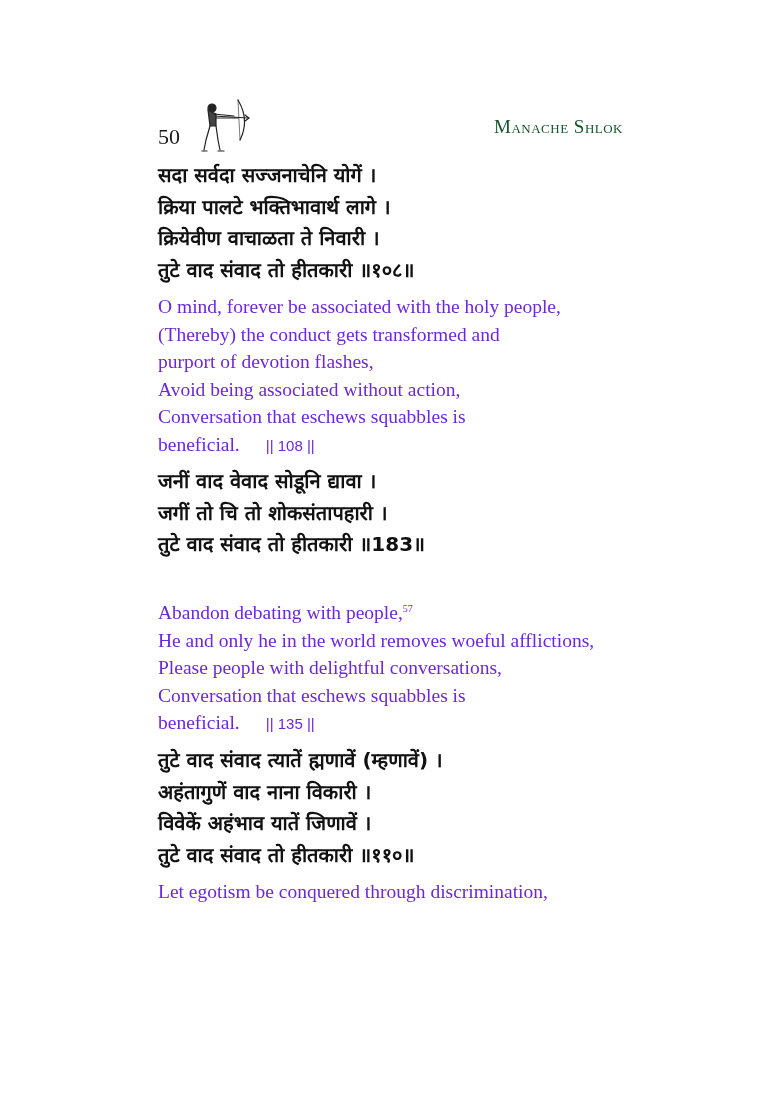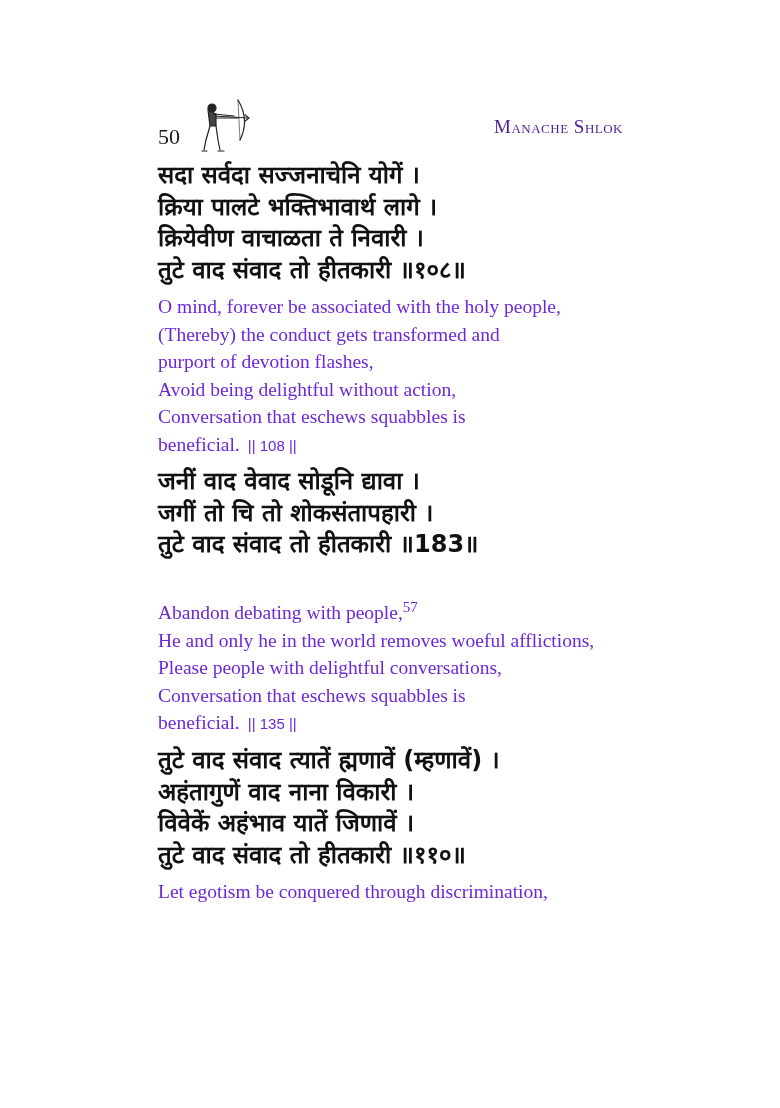--- a/index.html
+++ b/index.html
@@ -1,27 +1,27 @@
 <!DOCTYPE html>
 <html><head>
 <meta charset="utf-8">
 <style>
   html, body { margin: 0; padding: 0; background: #ffffff; }
   body { width: 780px; height: 1108px; position: relative; overflow: hidden; color: #1a1a1a; }
   .page { position: absolute; left: 0; top: 0; width: 780px; height: 1108px; background: #ffffff; }
   .header { position: absolute; left: 158px; top: 100px; width: 465px; height: 60px; }
   .page-number { position: absolute; left: 0; top: 24px; font-family: "Liberation Serif", serif; font-size: 22px; color: #1a1a1a; }
   .archer { position: absolute; left: 40px; top: -4px; width: 52px; height: 60px; }
-  .running-title { position: absolute; right: 0; top: 16px; font-family: "Liberation Serif", serif; font-size: 19px; font-variant: small-caps; letter-spacing: 0.5px; color: #4c1d95; }
-  .verse { position: absolute; left: 158px; font-family: "DejaVu Sans", sans-serif; font-size: 24px; font-weight: bold; color: #111; line-height: 31.5px; }
+  .running-title { position: absolute; right: 0; top: 16px; font-family: "Liberation Serif", serif; font-size: 19px; font-variant: small-caps; letter-spacing: 0.5px; color: #14532d; }
+  .verse { position: absolute; left: 158px; font-family: "DejaVu Sans", sans-serif; font-size: 20px; font-weight: bold; color: #111; line-height: 31.5px; }
   .verse .line { white-space: nowrap; }
   .trans { position: absolute; left: 158px; font-family: "Liberation Serif", serif; font-size: 19.5px; color: #6d28d9; line-height: 27.5px; }
   .trans .line { white-space: nowrap; }
-  .verse-num { font-family: "Liberation Sans", sans-serif; font-size: 15px; margin-left: 8px; }
-  sup.fn { font-size: 15px; vertical-align: super; line-height: 0; }
+  .verse-num { font-family: "Liberation Sans", sans-serif; font-size: 15px; margin-left: 26px; }
+  sup.fn { font-size: 10px; vertical-align: super; line-height: 0; }
 </style>
 </head>
 <body>
 
 <div class="page">
 
   <div class="header">
     <span class="page-number">50</span>
     <svg class="archer" viewBox="0 0 52 60" xmlns="http://www.w3.org/2000/svg">
       <g fill="none" stroke="#222" stroke-width="1.2" stroke-linecap="round">
@@ -45,21 +45,21 @@
   <div class="verse" style="top:160px;">
     <div class="line">सदा सर्वदा सज्जनाचेनि योगें ।</div>
     <div class="line">क्रिया पालटे भक्तिभावार्थ लागे ।</div>
     <div class="line">क्रियेवीण वाचाळता ते निवारी ।</div>
     <div class="line">तुटे वाद संवाद तो हीतकारी ॥१०८॥</div>
   </div>
   <div class="trans" style="top:293px;">
     <div class="line">O mind, forever be associated with the holy people,</div>
     <div class="line">(Thereby) the conduct gets transformed and</div>
     <div class="line">purport of devotion flashes,</div>
-    <div class="line">Avoid being delightful without action,</div>
+    <div class="line">Avoid being associated without action,</div>
     <div class="line">Conversation that eschews squabbles is</div>
     <div class="line"><span>beneficial.</span><span class="verse-num">|| 108 ||</span></div>
   </div>
 
   <div class="verse" style="top:466px;">
     <div class="line">जनीं वाद वेवाद सोडूनि द्यावा ।</div>
     <div class="line">जगीं तो चि तो शोकसंतापहारी ।</div>
     <div class="line">तुटे वाद संवाद तो हीतकारी ॥183॥</div>
   </div>
   <div class="trans" style="top:599px;">

